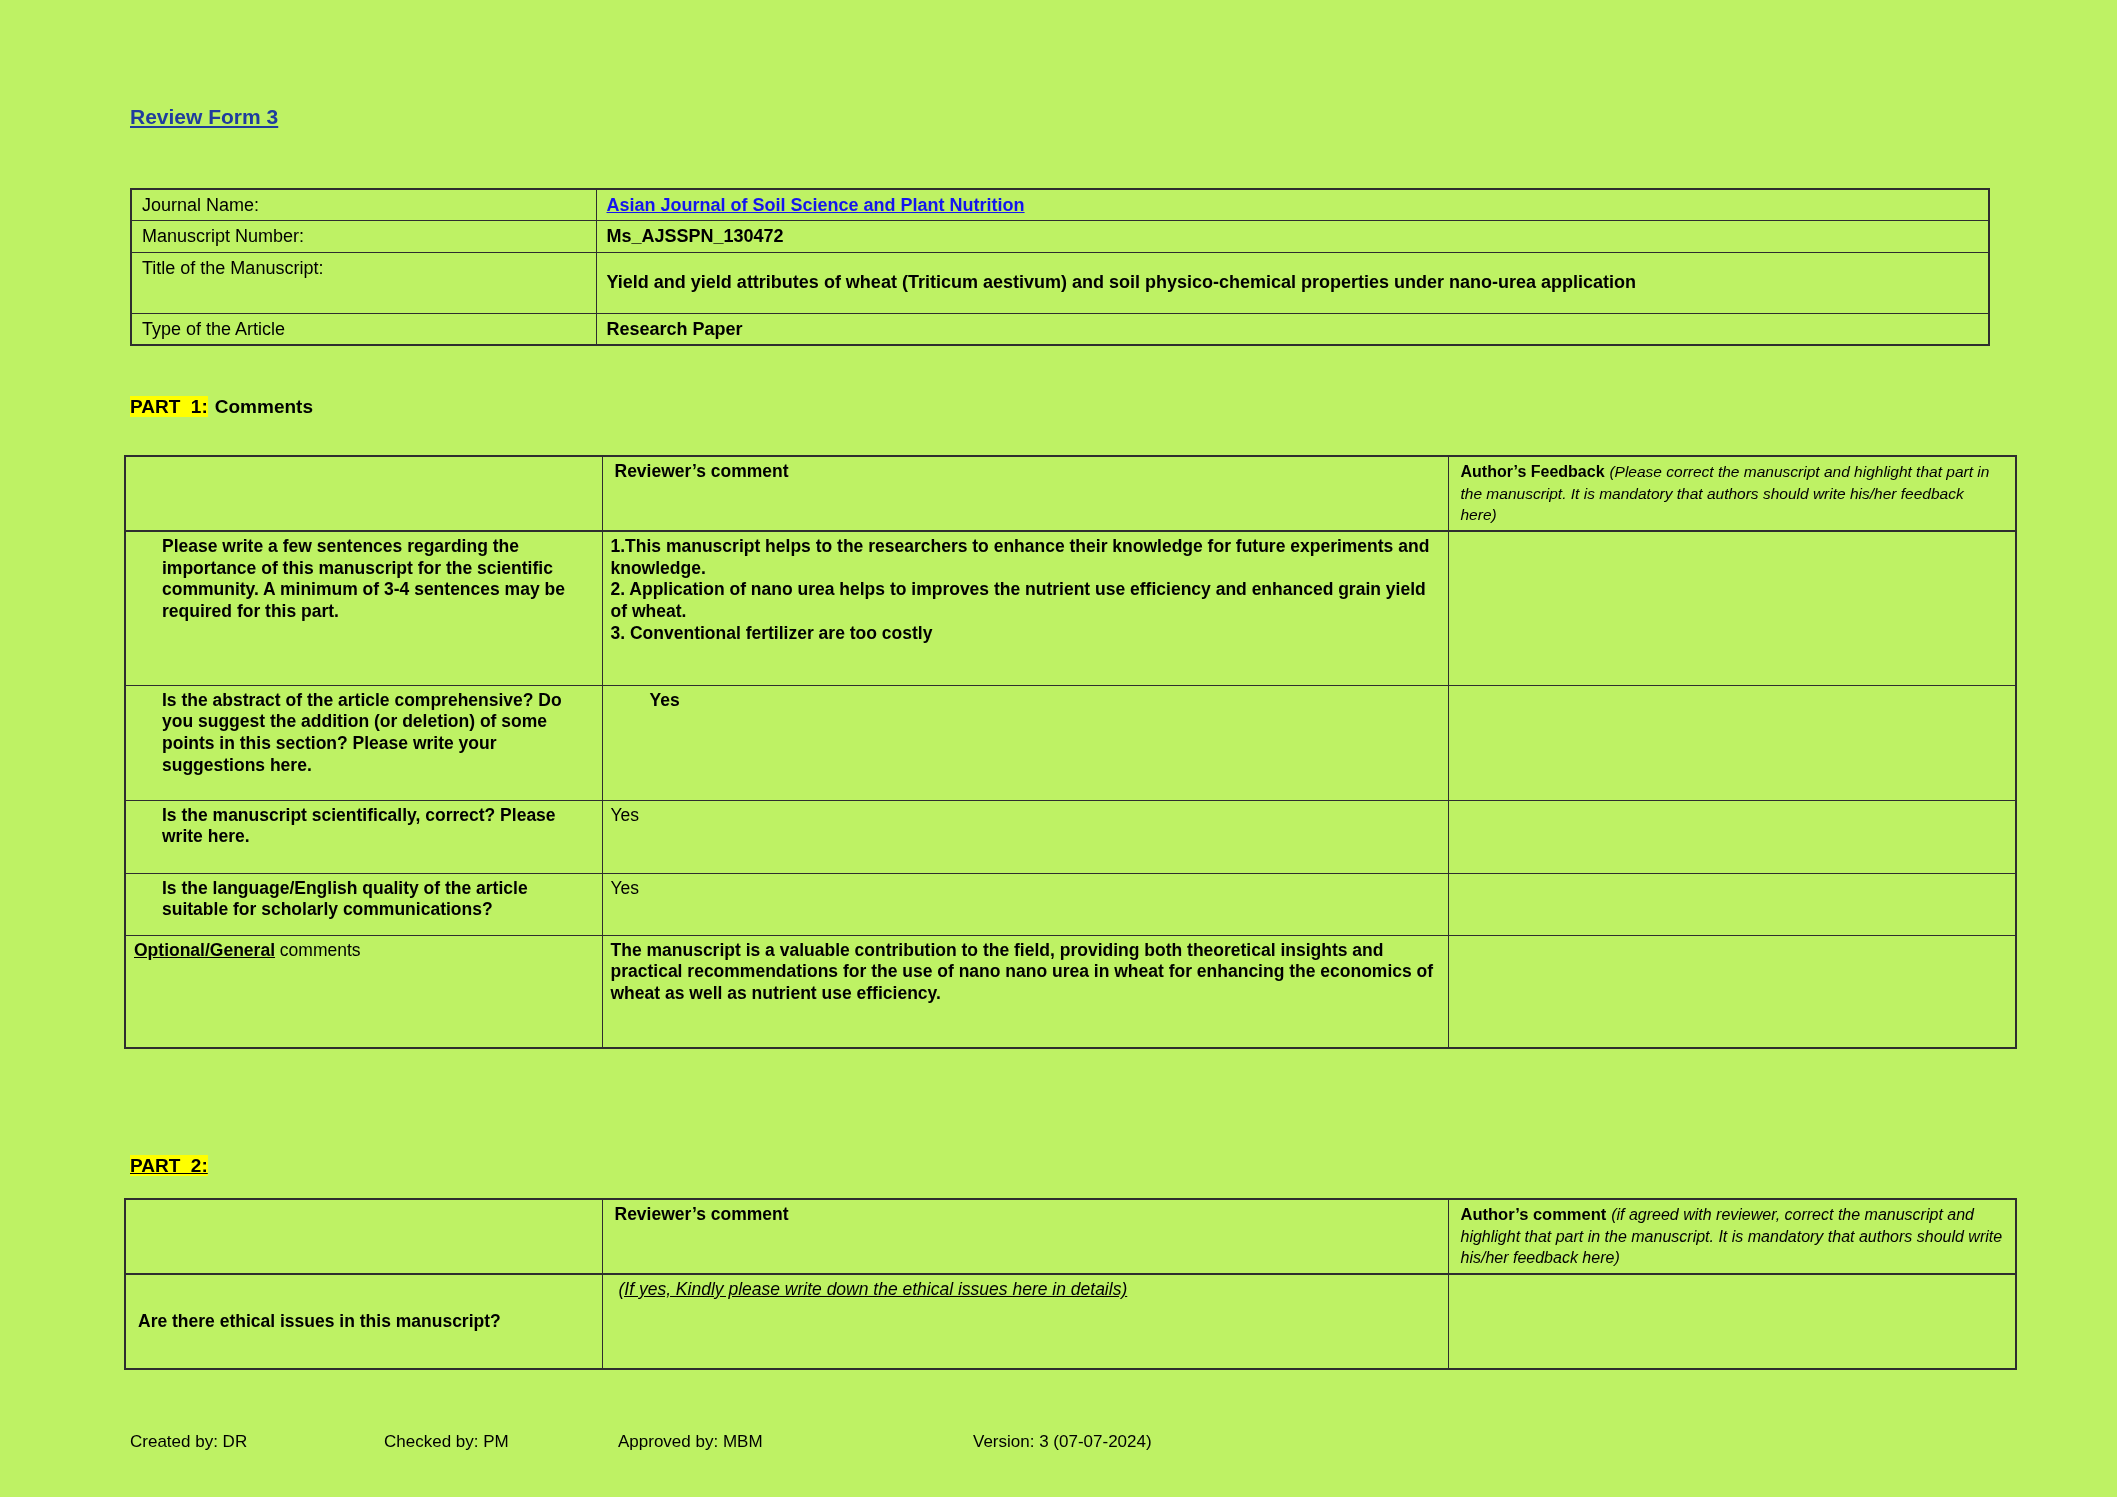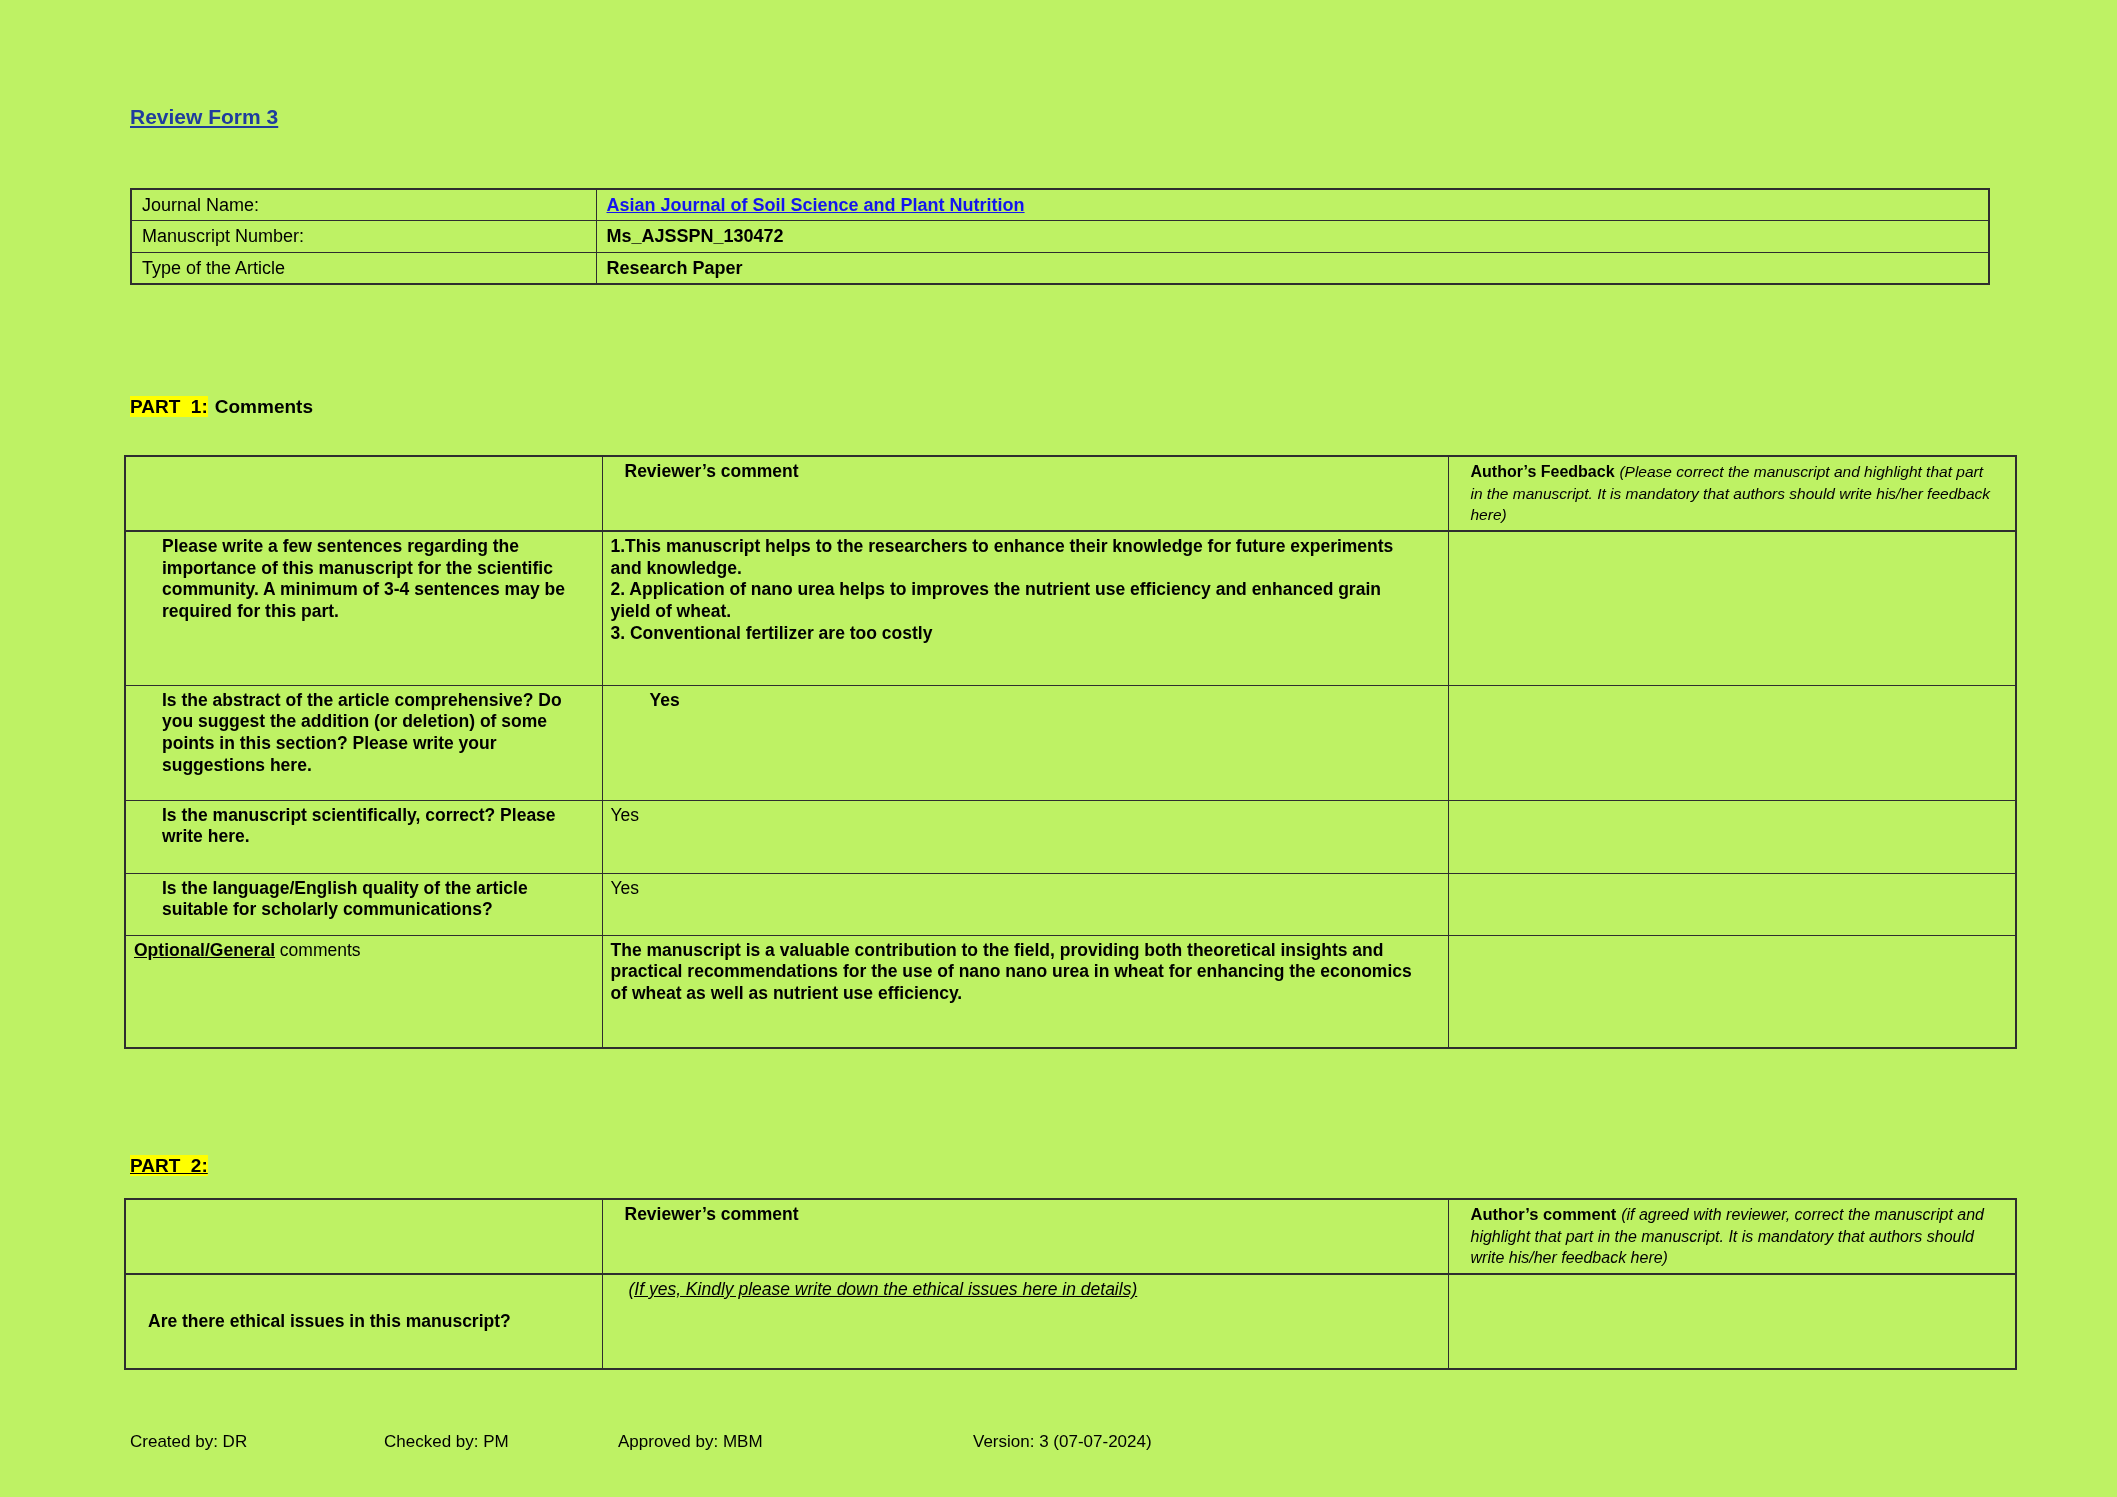--- a/index.html
+++ b/index.html
@@ -16,21 +16,21 @@
     position:absolute;left:130px;top:105px;
     font-size:21px;font-weight:bold;
     color:#1f3c9e;text-decoration:underline;
   }
   .part-label{position:absolute;left:130px;font-size:19px;font-weight:bold;}
   .part-label .hl{background:#ffff00;white-space:pre;}
   .part-label .hl.u{text-decoration:underline;}
   .part-label .suffix{margin-left:7px;}
   
   table{border-collapse:collapse;table-layout:fixed;}
-  td{border:1px solid #2e2e2e;vertical-align:top;padding:4px 22px;font-size:17.5px;line-height:1.24;overflow:hidden;}
+  td{border:1px solid #2e2e2e;vertical-align:top;padding:4px 12px;font-size:17.5px;line-height:1.24;overflow:hidden;}
   
   .info-table{position:absolute;left:130px;top:188px;width:1860px;border:2px solid #2e2e2e;}
   .info-table .c1{width:465px;}
   .info-table td{font-size:18px;}
   .info-table td.lbl{vertical-align:top;padding-left:10px;}
   .info-table td.val{vertical-align:middle;padding-left:10px;font-weight:bold;}
   .journal-link{color:#1414ee;font-weight:bold;text-decoration:underline;cursor:pointer;}
   
   .review-table{position:absolute;left:124px;width:1891px;border:2px solid #2e2e2e;}
   .review-table .c1{width:477px;}
@@ -65,20 +65,24 @@
         <col>
       </colgroup>
     <tbody>
         <tr style="height:26px">
       <td class="lbl">Journal Name:</td>
       <td class="val"><span class="journal-link">Asian Journal of Soil Science and Plant Nutrition</span></td>
     </tr>
     <tr style="height:28px">
       <td class="lbl">Manuscript Number:</td>
       <td class="val">Ms_AJSSPN_130472</td>
+    </tr>
+    <tr style="height:61px">
+      <td class="lbl">Title of the Manuscript:</td>
+      <td class="val">Yield and yield attributes of wheat (Triticum aestivum) and soil physico-chemical properties under nano-urea application</td>
     </tr>
     <tr style="height:30px">
       <td class="lbl">Type of the Article</td>
       <td class="val">Research Paper</td>
     </tr>
   </tbody>
     </table>
 
   <div class="part-label" style="top:396px">
     <span class="hl">PART  1:</span><span class="suffix">Comments</span>

